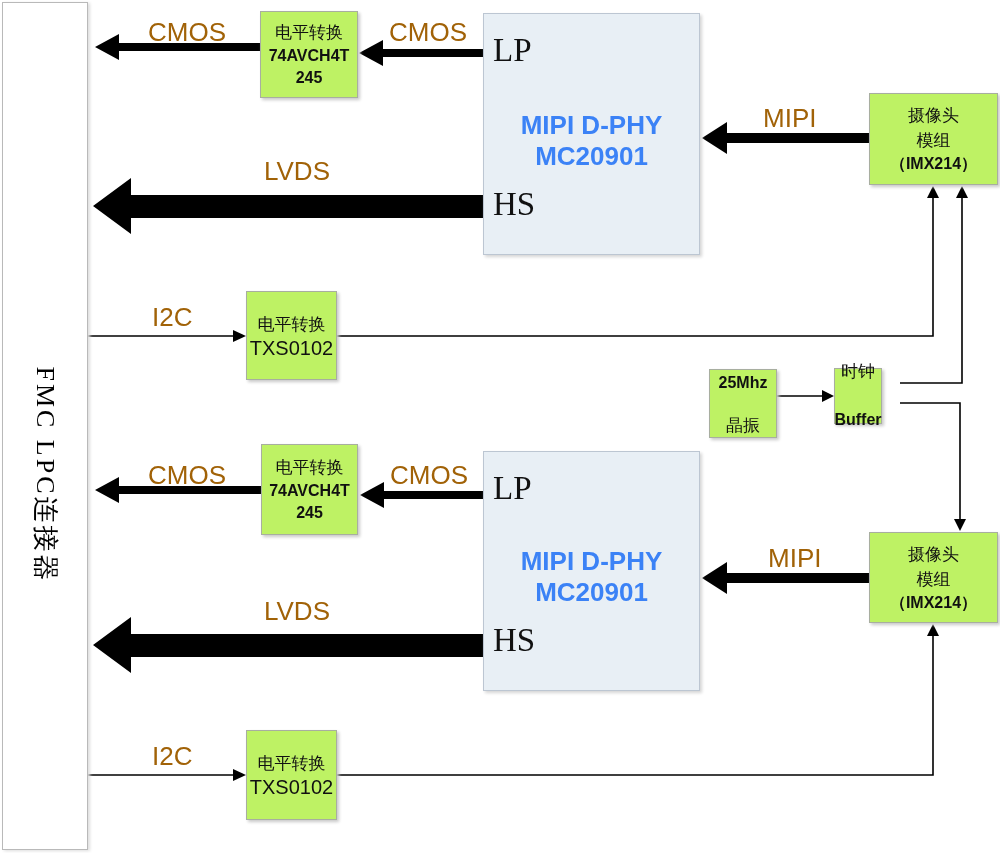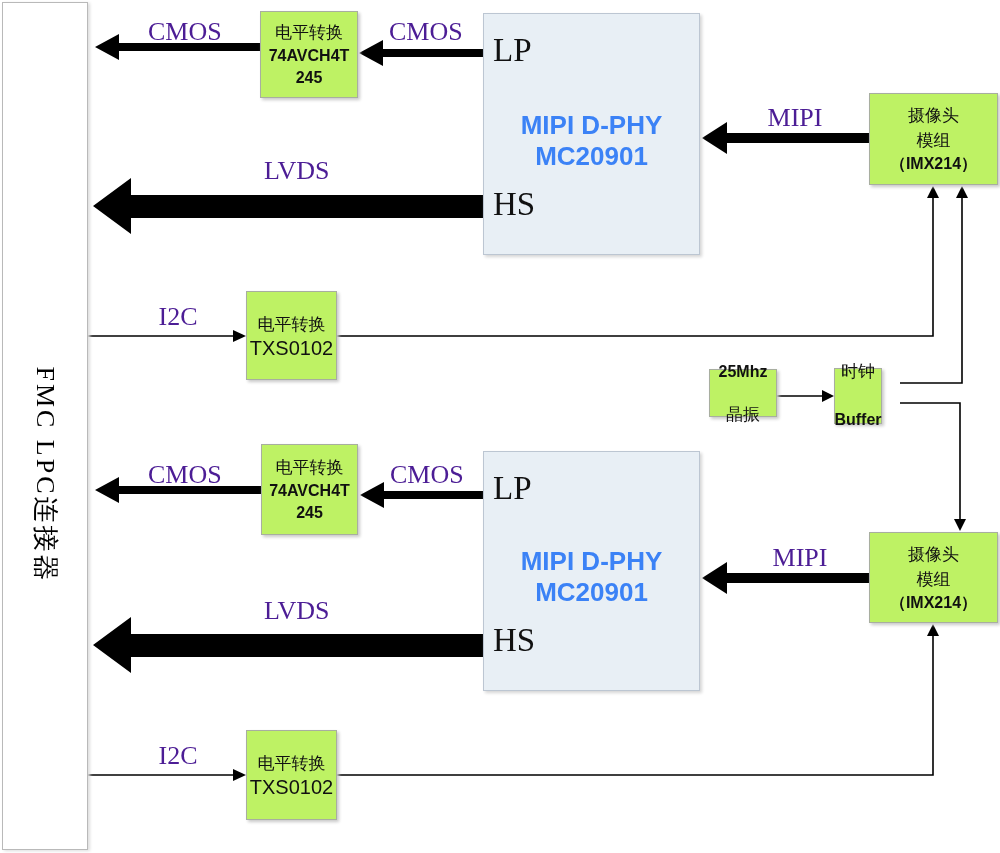--- a/index.html
+++ b/index.html
@@ -12,22 +12,22 @@
   .blue{background:#e8eff5;border:1px solid #bcc6d2;box-shadow:2px 2px 3px #d6d6d6;}
   .fmc{background:#ffffff;border:1px solid #b9b9b9;box-shadow:2px 1px 3px #dedede;}
   .cn{font-size:17px;line-height:25px;font-family:"Liberation Serif",serif;}
   .en{font-size:16px;line-height:22px;font-weight:700;font-family:"Liberation Sans",sans-serif;}
   .en-reg{font-size:20px;line-height:23px;font-weight:400;font-family:"Liberation Sans",sans-serif;}
   .dphy-title{position:absolute;left:0;width:100%;text-align:center;font-weight:700;
        font-size:26px;line-height:31px;color:#3b82f6;z-index:3;
        font-family:"Liberation Sans",sans-serif;}
   .port{position:absolute;z-index:3;font-family:"Liberation Serif",serif;font-size:33px;
        line-height:28px;color:#111;}
-  .sig{position:absolute;z-index:3;font-family:Liberation Serif, serif;font-size:26px;
-       line-height:28px;color:#4c1d95;text-align:center;}
+  .sig{position:absolute;z-index:3;font-family:Liberation Sans, sans-serif;font-size:26px;
+       line-height:28px;color:#a16207;text-align:left;}
   .fmc-label{position:absolute;left:45px;top:475px;white-space:nowrap;z-index:3;
        transform:translate(-50%,-50%) rotate(90deg);font-family:"Liberation Serif",serif;
        font-size:26px;letter-spacing:3px;color:#000;}
 </style>
 </head>
 <body>
 
 <div id="stage">
 
   <svg class="wires" width="1000" height="853" viewBox="0 0 1000 853">
@@ -111,21 +111,21 @@
     <div class="cn">电平转换</div>
     <div class="en-reg">TXS0102</div>
   </div>
 
   <div class="sig" style="left:148px;top:18px;width:60px;">CMOS</div>
   <div class="sig" style="left:389px;top:18px;width:60px;">CMOS</div>
   <div class="sig" style="left:264px;top:157px;width:60px;">LVDS</div>
   <div class="sig" style="left:763px;top:104px;width:64px;">MIPI</div>
   <div class="sig" style="left:152px;top:303px;width:52px;">I2C</div>
 
-  <div class="box green" style="left:709px;top:369px;width:68px;height:48px;">
+  <div class="box green" style="left:709px;top:369px;width:68px;height:69px;">
     <div class="en" style="line-height:23px;">25Mhz</div>
     <div class="cn" style="line-height:23px;margin-top:20px;">晶振</div>
   </div>
   <div class="box green" style="left:834px;top:368px;width:48px;height:56px;">
     <div class="cn" style="line-height:24px;">时钟</div>
     <div class="en" style="line-height:24px;margin-top:24px;">Buffer</div>
   </div>
 
   <div class="box green" style="left:261px;top:444px;width:97px;height:91px;">
     <div class="cn">电平转换</div>

